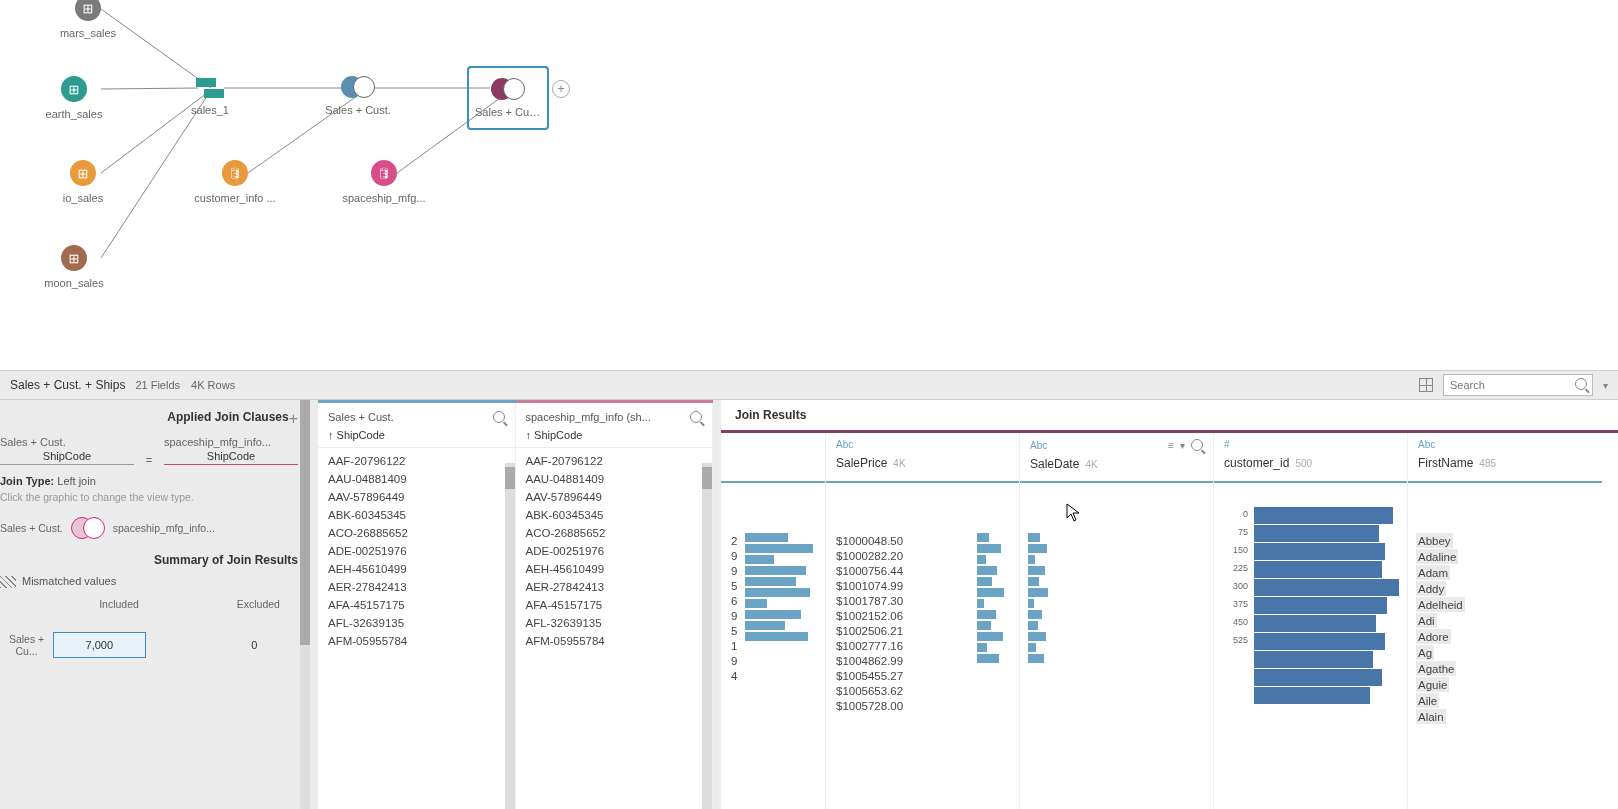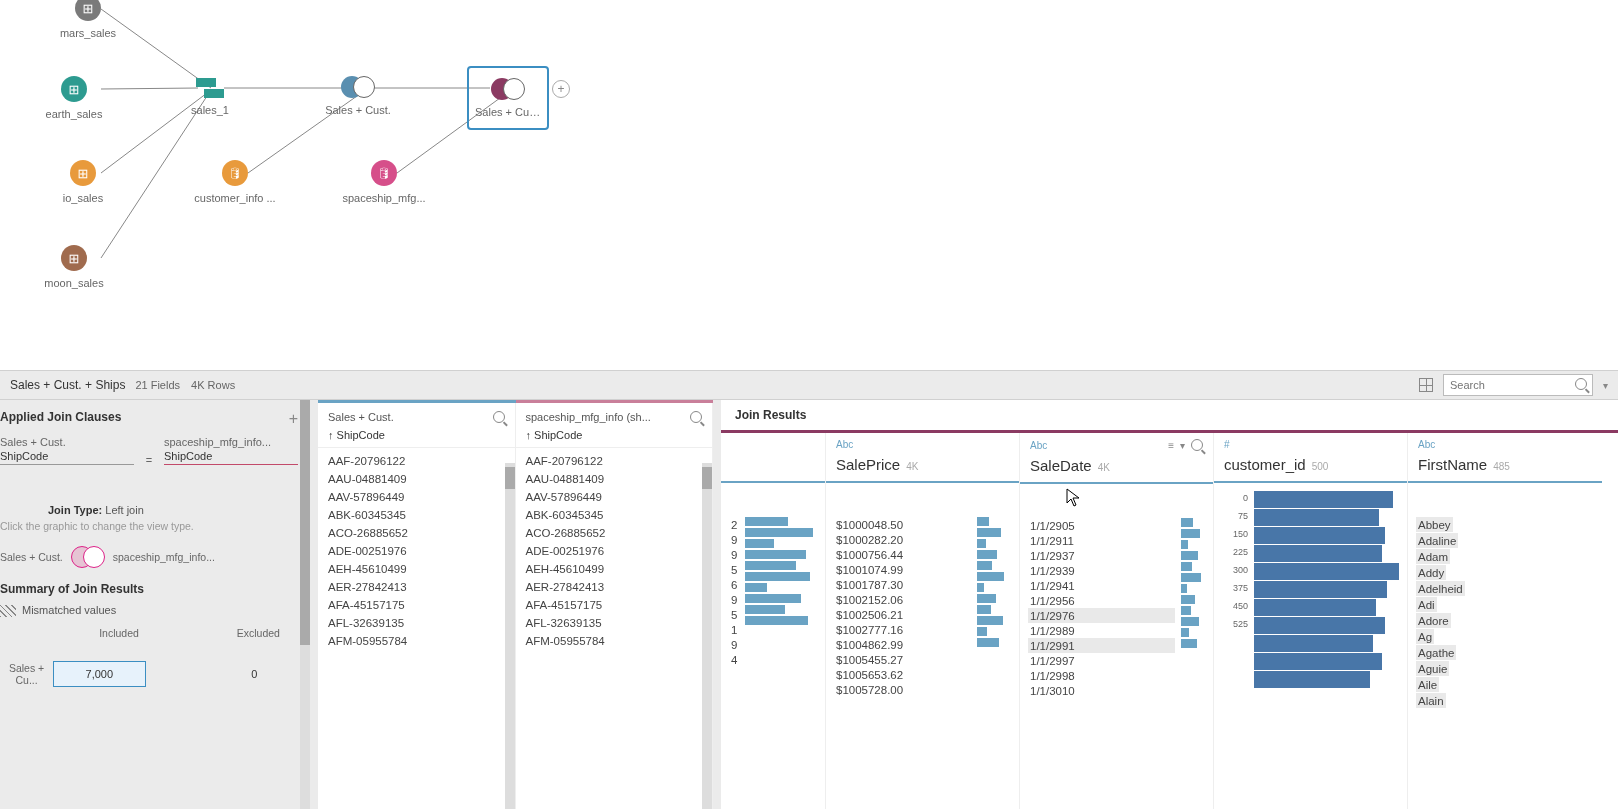--- a/index.html
+++ b/index.html
@@ -39,28 +39,28 @@
 
 
 .lower { position: absolute; top: 400px; left: 0; right: 0; bottom: 0; display: flex; background: #ebebeb; }
 .pane { background: #fff; display: flex; flex-direction: column; position: relative; }
 .pane-left { width: 310px; background: #ebebeb; }
 .pane-mid  { width: 395px; margin-left: 8px; }
 .pane-right{ flex: 1; margin-left: 8px; }
 
 
 .pane-left { padding: 10px 12px 0 0; font-size: 11px; color: #555; overflow: hidden; }
-.pane-left h3 { display: flex; justify-content: space-between; font-size: 12px; color: #333; font-weight: 600; margin-bottom: 8px; }
+.pane-left h3 { display: flex; justify-content: flex-end; font-size: 12px; color: #333; font-weight: 600; margin-bottom: 8px; }
 .plus { font-size: 16px; color: #888; font-weight: 400; }
 .clause-row { display: flex; gap: 10px; margin-bottom: 6px; font-size: 11px; }
 .clause-row .src { flex: 1; color: #666; }
 .eq { width: 10px; text-align: center; color: #666; padding-top: 18px; }
-.clause-field { border-bottom: 1px solid #999; padding: 2px 0; color: #333; }
+.clause-field { border-bottom: 1px solid #999; padding: 2px 0; color: #333; text-align: center; }
 .clause-field.hot { border-bottom-color: #c24a6a; }
-.jointype { margin-top: 32px; padding-left: 48px; }
+.jointype { margin-top: 3px; }
 .jointype b { color: #333; font-weight: 600; }
 .hint { color: #999; font-size: 10.5px; margin: 4px 0 8px; }
 .venn-select { display: flex; align-items: center; gap: 8px; margin: 6px 0 14px; }
 .venn-sm { width: 34px; height: 22px; position: relative; }
 .venn-sm .a, .venn-sm .b { position: absolute; width: 22px; height: 22px; border-radius: 50%; border: 1.5px solid #d28; }
 .venn-sm .a { left: 0; background: rgba(210,40,120,0.2); }
 .venn-sm .b { right: 0; background: #fff; }
 .summary-tbl { margin-top: 6px; text-align: center; }
 .summary-tbl .hdr { display: flex; font-size: 10.5px; color: #666; }
 .summary-tbl .hdr > div { flex: 1; padding: 4px 2px; }
@@ -87,26 +87,26 @@
 .mid-col-hdr .field { font-size: 11px; color: #333; }
 .mid-list { flex: 1; overflow: hidden; padding: 4px 0; position: relative; }
 .mid-item { padding: 3px 10px; font-size: 11.5px; color: #444; }
 .mag { width: 12px; height: 12px; display: inline-block; border: 1.5px solid #888; border-radius: 50%; position: relative; }
 .mag::after { content: ""; position: absolute; width: 5px; height: 1.5px; background: #888; bottom: -2px; right: -4px; transform: rotate(45deg); }
 
 
 .right-hdr { padding: 8px 14px; font-size: 12px; font-weight: 600; color: #333; }
 .right-bar { height: 3px; background: #8b3a62; }
 .right-cols { display: flex; flex: 1; overflow: hidden; }
-.rcol { border-right: 1px solid #eee; display: flex; flex-direction: column; overflow: hidden; }
+.rcol { border-right: 1px solid #eee; display: flex; flex-direction: column; overflow: hidden; gap: 16px; }
 .rcol.narrow { width: 105px; }
 .rcol.w { width: 194px; }
 .rcol-hdr { padding: 6px 10px 8px; border-bottom: 2px solid #6aa3c4; min-height: 50px; }
 .rcol-hdr .type { font-size: 10px; color: #6aa3c4; margin-bottom: 6px; display: flex; justify-content: space-between; align-items: center; }
-.rcol-hdr .name { font-size: 15px; color: #333; }
+.rcol-hdr .name { font-size: 12px; color: #333; }
 .rcol-hdr .cnt { font-size: 10px; color: #aaa; margin-left: 6px; }
 .rcol-body { flex: 1; padding: 6px 8px; overflow: hidden; }
 .hist { display: flex; flex-direction: column; gap: 2px; padding-top: 28px; }
 .hist-row { height: 9px; background: #6aa3c4; }
 .data-list { padding-top: 28px; }
 .data-item { padding: 1.5px 2px; font-size: 11.5px; color: #444; }
 .data-item.hl { background: #e9e9e9; }
 .hist-cust { display: flex; gap: 6px; padding-top: 2px; }
 .hist-cust .ticks { display: flex; flex-direction: column; gap: 8px; font-size: 9px; color: #666; text-align: right; width: 26px; padding-top: 2px; }
 .hist-cust .bars { flex: 1; display: flex; flex-direction: column; gap: 1px; }
@@ -383,34 +383,20 @@
             <span>Abc</span>
             <span class="filter-icons">
               <span>≡</span>
               <span>▾</span>
               <span class="mag"></span>
             </span>
           </div>
           <div><span class="name">SaleDate</span><span class="cnt">4K</span></div>
         </div>
         <div class="rcol-body" style="display:flex;gap:6px;position:relative">
-          <div class="data-list" id="sd-list" style="flex:1">
-              <div class="data-item">1/1/2905</div>
-              <div class="data-item">1/1/2911</div>
-              <div class="data-item">1/1/2937</div>
-              <div class="data-item">1/1/2939</div>
-              <div class="data-item">1/1/2941</div>
-              <div class="data-item">1/1/2956</div>
-              <div class="data-item hl">1/1/2976</div>
-              <div class="data-item">1/1/2989</div>
-              <div class="data-item hl">1/1/2991</div>
-              <div class="data-item">1/1/2997</div>
-              <div class="data-item">1/1/2998</div>
-              <div class="data-item">1/1/3010</div>
-            </div>
           <div class="hist" id="sd-hist" style="width:24px">
               <div class="hist-row" style="width: 50%;"></div>
               <div class="hist-row" style="width: 80%;"></div>
               <div class="hist-row" style="width: 30%;"></div>
               <div class="hist-row" style="width: 70%;"></div>
               <div class="hist-row" style="width: 45%;"></div>
               <div class="hist-row" style="width: 85%;"></div>
               <div class="hist-row" style="width: 25%;"></div>
               <div class="hist-row" style="width: 60%;"></div>
               <div class="hist-row" style="width: 40%;"></div>

